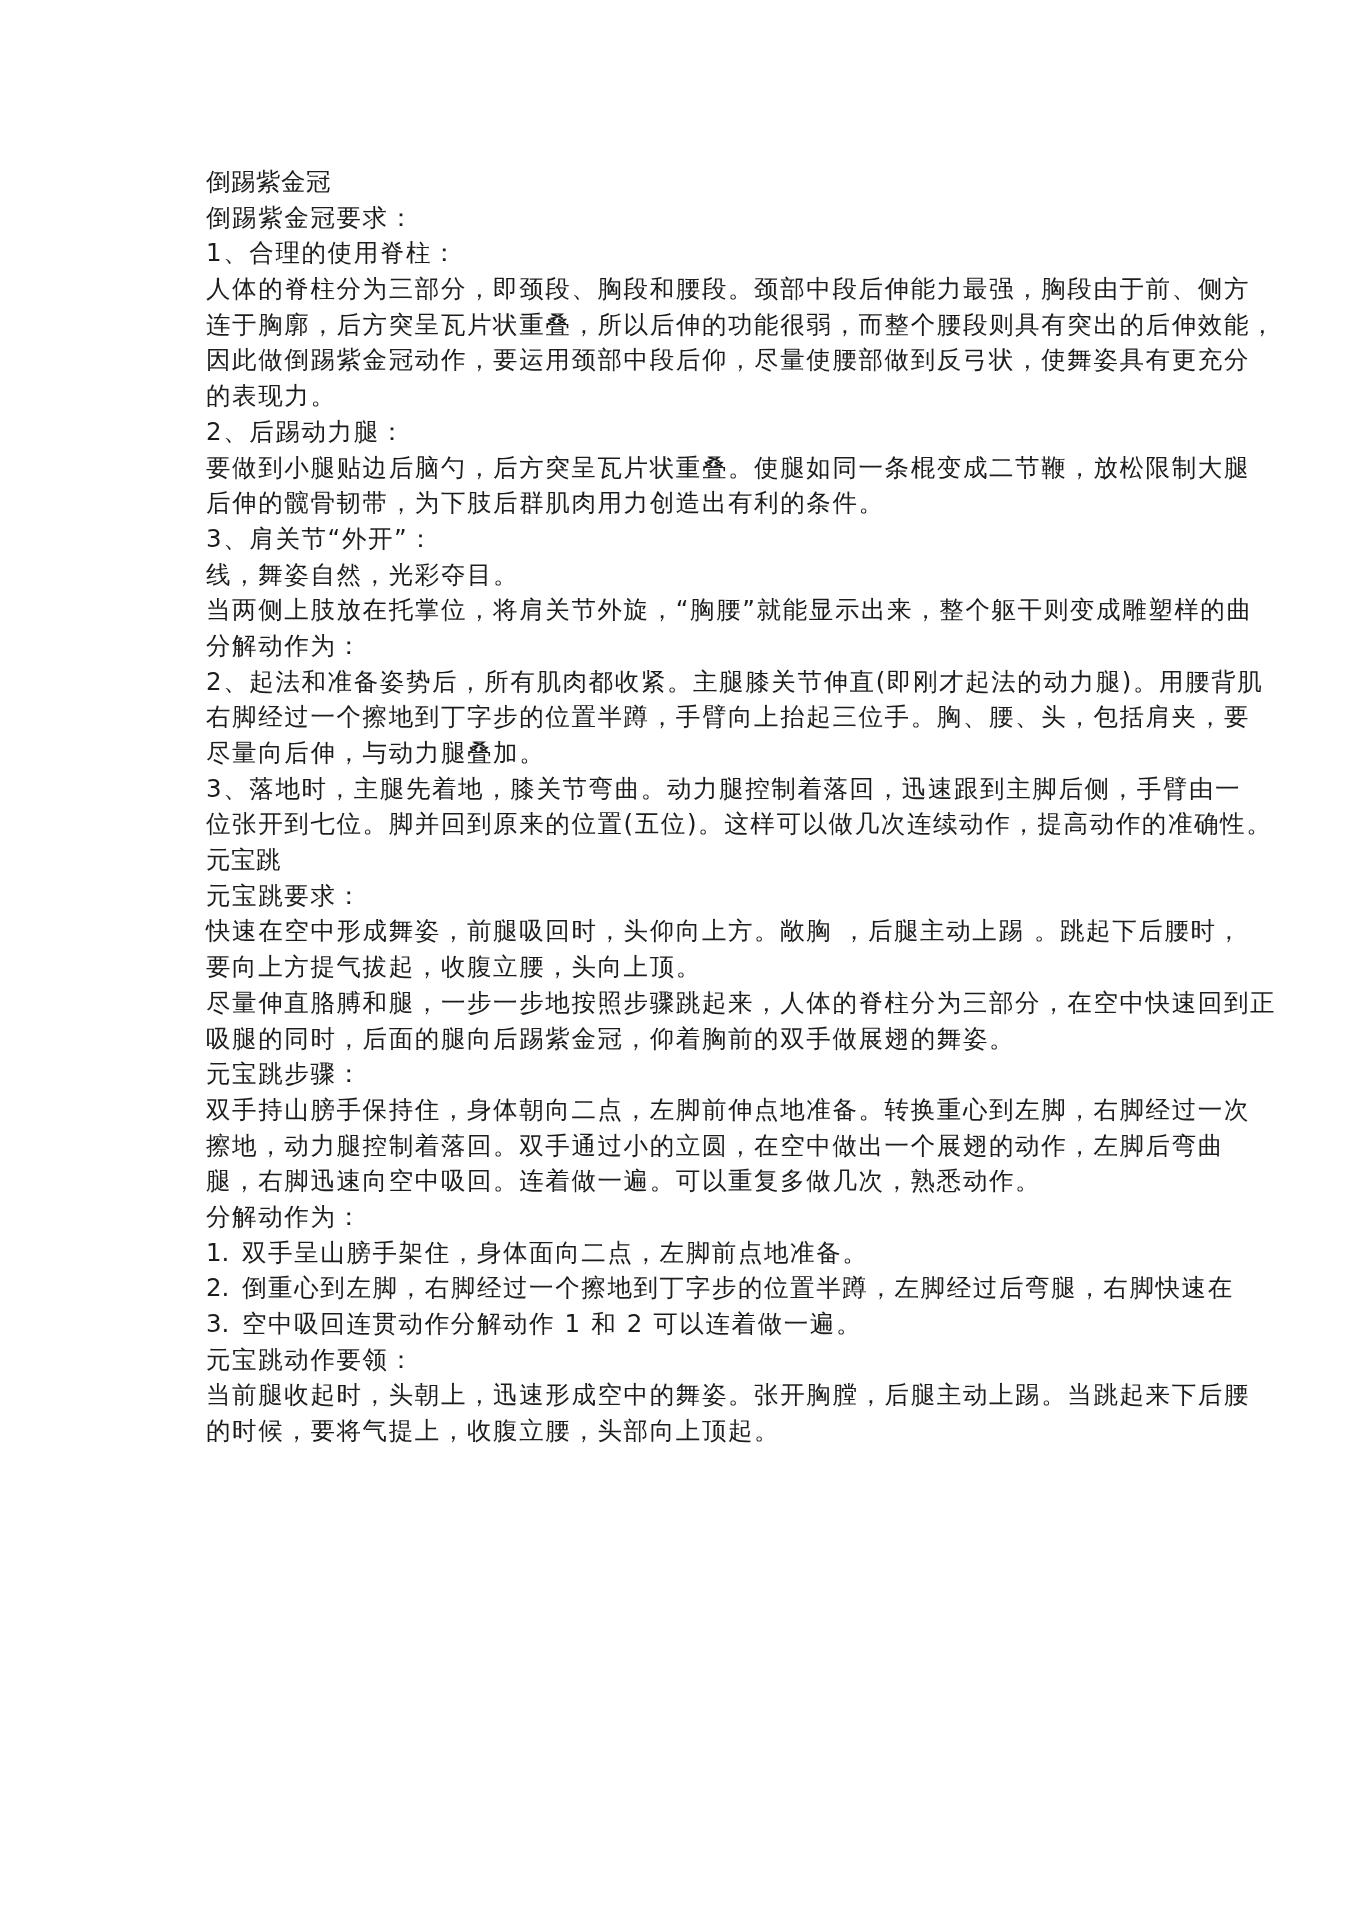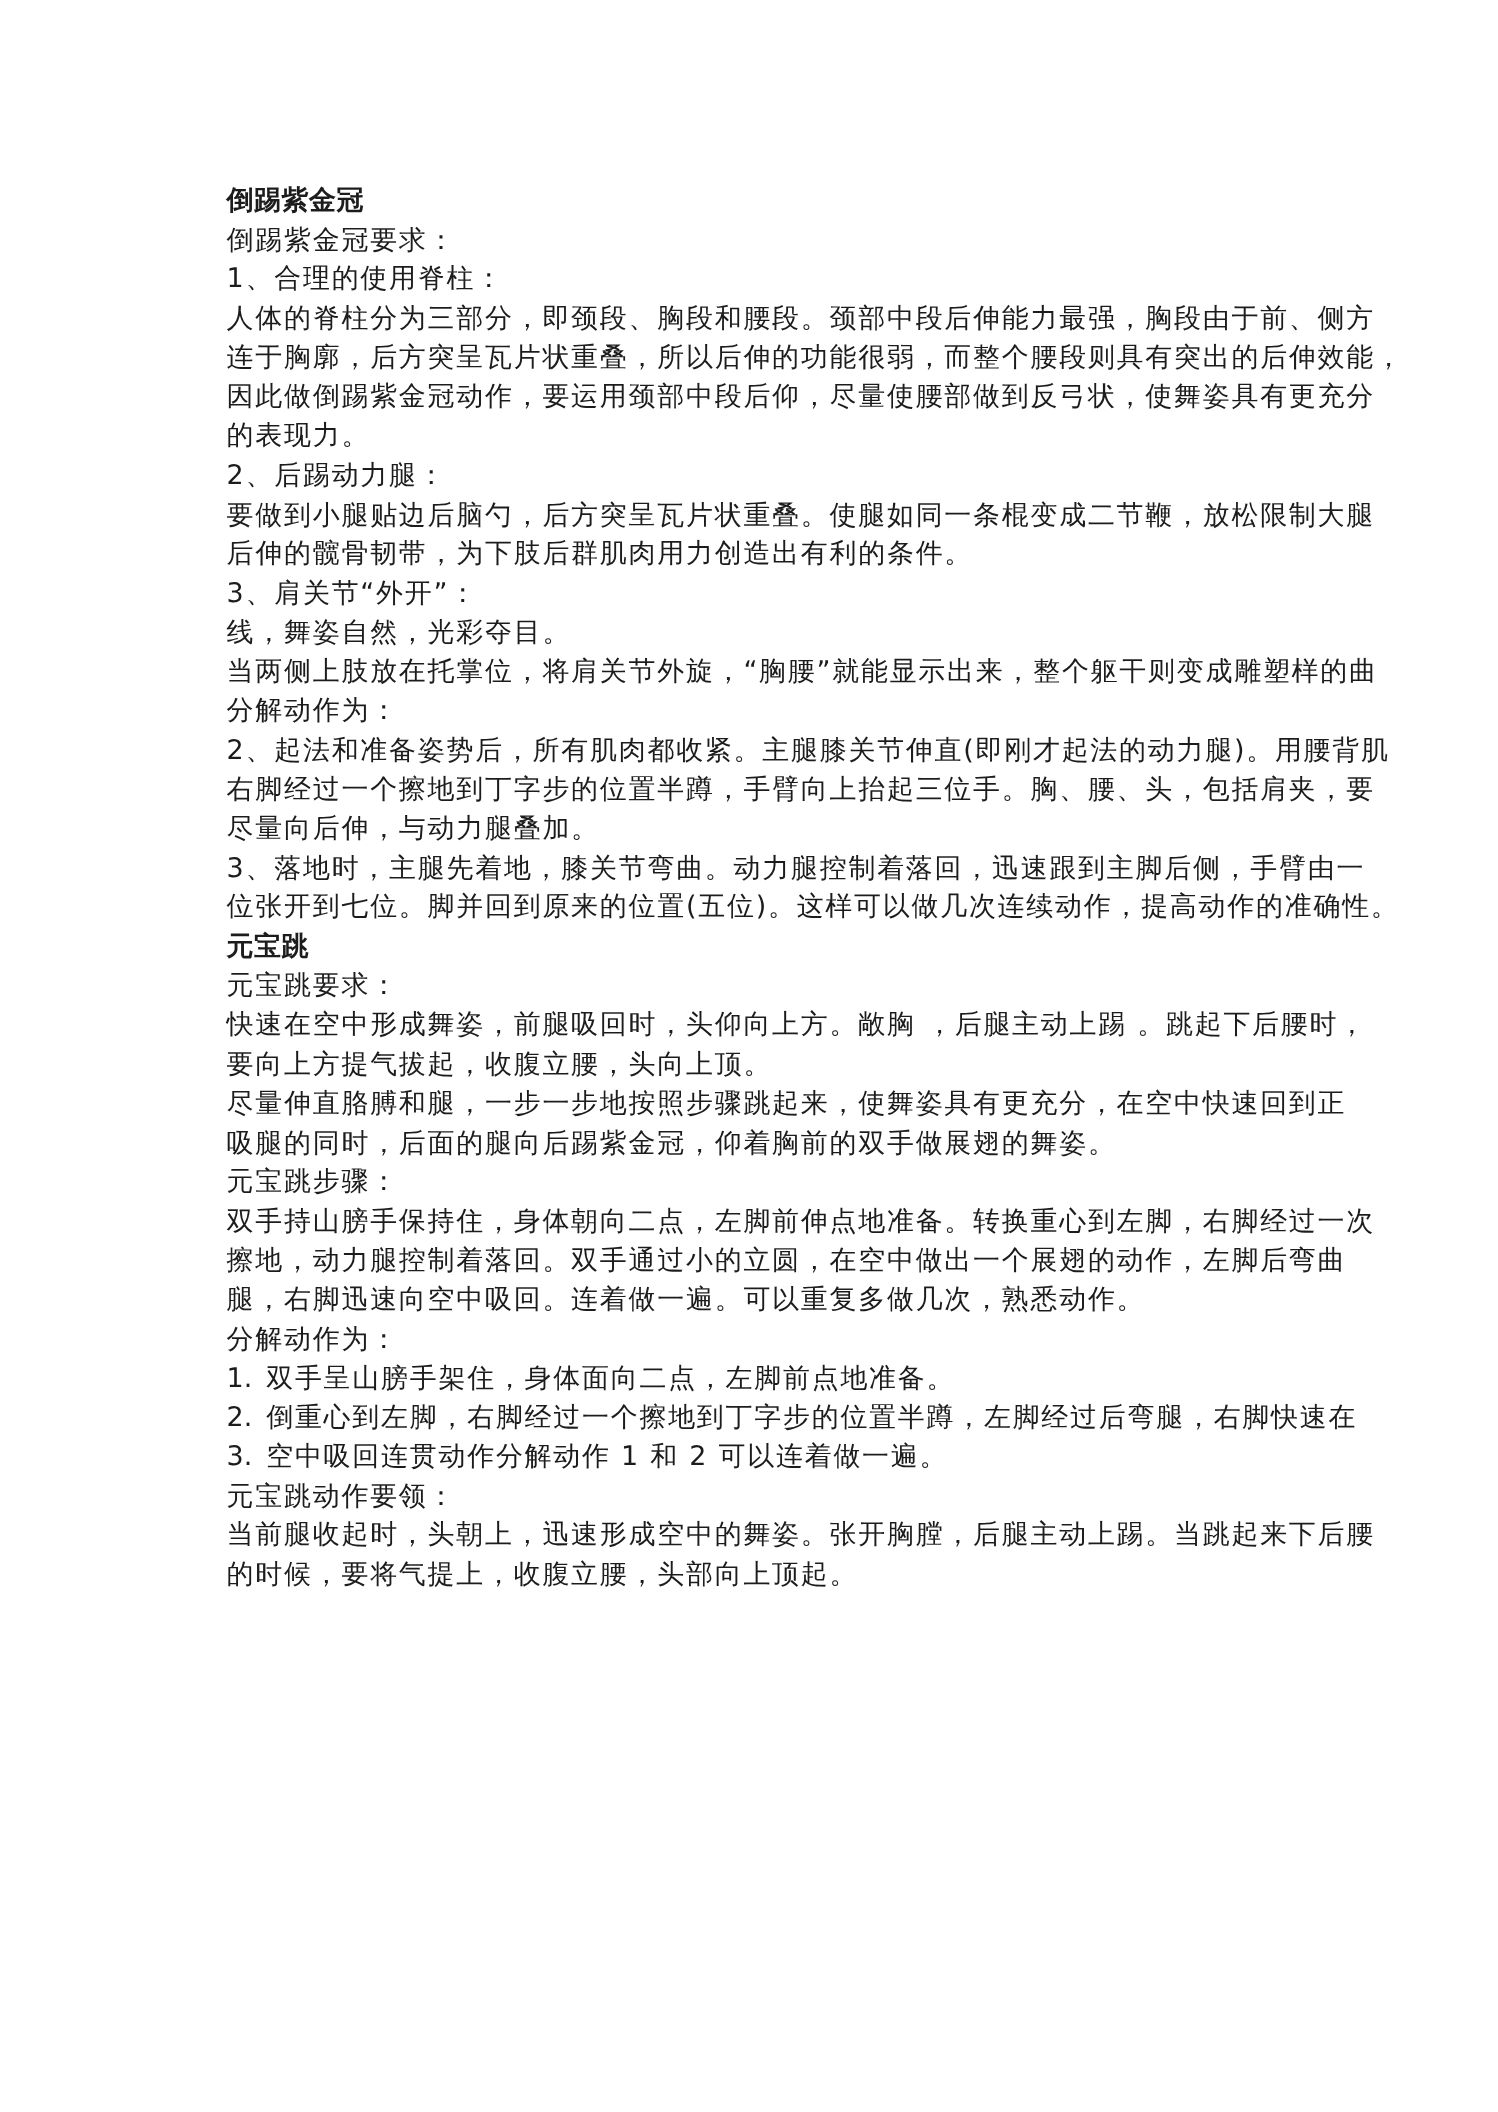--- a/index.html
+++ b/index.html
@@ -22,21 +22,21 @@
       width: 960px;
     }
     .line {
       height: 35.7px;
       line-height: 35.7px;
       font-size: 24.5px;
       white-space: nowrap;
       letter-spacing: 1.6px;
     }
     .heading {
-      font-weight: bold;
+      font-weight: normal;
       letter-spacing: 0.5px;
     }
     .list-num {
       display: inline-block;
       width: 36px;
       letter-spacing: 0;
     }
   </style>
 </head>
 <body>
@@ -73,21 +73,21 @@
     <div class="line">位张开到七位。脚并回到原来的位置(五位)。这样可以做几次连续动作，提高动作的准确性。</div>
   </div>
 
   <div class="line heading">元宝跳</div>
   <div class="line">元宝跳要求：</div>
   <div>
     <div class="line">快速在空中形成舞姿，前腿吸回时，头仰向上方。敞胸 ，后腿主动上踢 。跳起下后腰时，</div>
     <div class="line">要向上方提气拔起，收腹立腰，头向上顶。</div>
   </div>
   <div>
-    <div class="line">尽量伸直胳膊和腿，一步一步地按照步骤跳起来，使舞姿具有更充分，在空中快速回到正</div>
+    <div class="line">尽量伸直胳膊和腿，一步一步地按照步骤跳起来，人体的脊柱分为三部分，在空中快速回到正</div>
     <div class="line">吸腿的同时，后面的腿向后踢紫金冠，仰着胸前的双手做展翅的舞姿。</div>
   </div>
   <div class="line">元宝跳步骤：</div>
   <div>
     <div class="line">双手持山膀手保持住，身体朝向二点，左脚前伸点地准备。转换重心到左脚，右脚经过一次</div>
     <div class="line">擦地，动力腿控制着落回。双手通过小的立圆，在空中做出一个展翅的动作，左脚后弯曲</div>
     <div class="line">腿，右脚迅速向空中吸回。连着做一遍。可以重复多做几次，熟悉动作。</div>
   </div>
   <div class="line">分解动作为：</div>
   <div>

